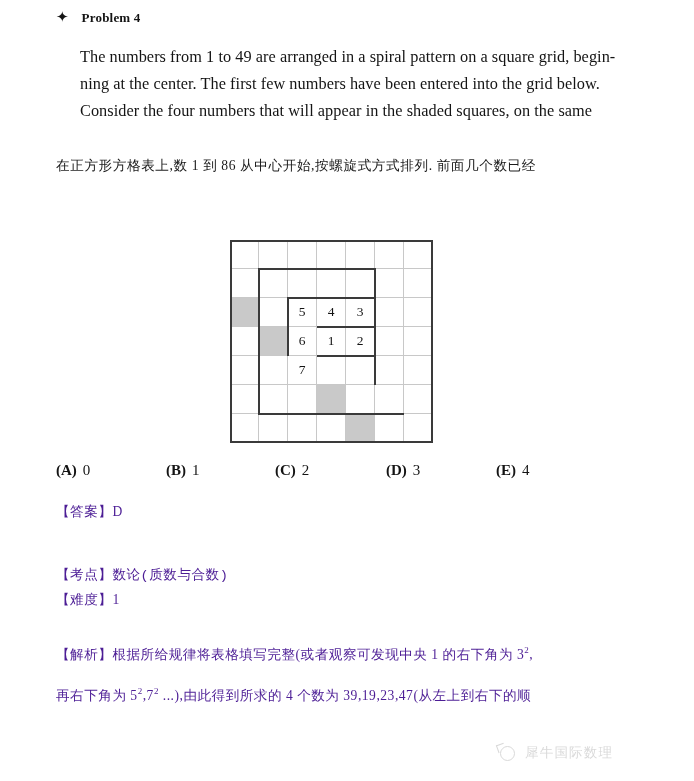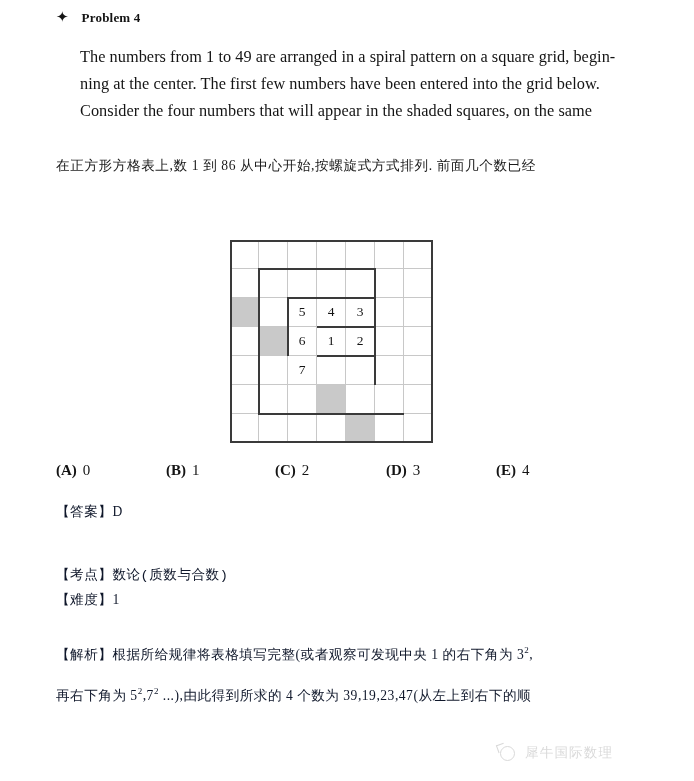--- a/index.html
+++ b/index.html
@@ -64,21 +64,21 @@
   .choices {
     position:absolute; left:56px; top:462px; width:584px;
     font-size:15px;
   }
   .choice { position:absolute; white-space:nowrap; }
   .choice b { font-weight:bold; }
   .choice span { margin-left:6px; }
 
   
   .sol { position:absolute; left:56px; width:590px; font-size:13.6px;
-         letter-spacing:.5px; color:#0f172a; }
+         letter-spacing:.5px; color:#4c1d95; }
   .sol-answer { top:503px; }
   .sol-topic  { top:566px;font-family:Liberation Mono, monospace; }
   .sol-diff   { top:591px; }
   .sol-expl   { top:632px; line-height:37px; }
   .sol-expl div { white-space:nowrap; }
   sup { font-size:9px; vertical-align:super; }
 
   
   .watermark {
     position:absolute; left:497px; top:744px;

